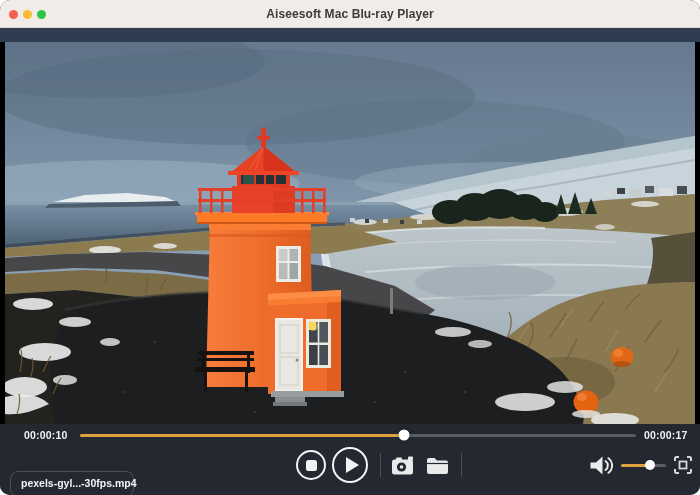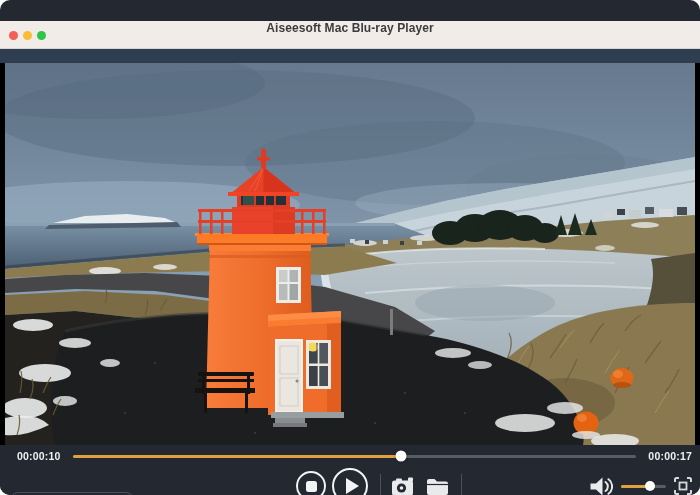--- a/index.html
+++ b/index.html
@@ -4,37 +4,37 @@
 <style>
   :root{
     --accent:#DFA23E; --titlebar_bg:#F1ECE8; --chrome_strip:#2E3D4F;
     --controls_bg:#242831; --track:#585C63;
     --traffic_close:#F35E57; --traffic_min:#F8BD34; --traffic_zoom:#2FC546;
   }
   *{margin:0;padding:0;box-sizing:border-box;}
   body{background:#fff;font-family:"Liberation Sans","DejaVu Sans",sans-serif;width:700px;height:495px;}
   .window{width:700px;height:495px;border-radius:10px;overflow:hidden;position:relative;background:var(--controls_bg);}
   
-  .titlebar{height:28px;background:var(--titlebar_bg);position:relative;display:flex;justify-content:center;border-bottom:1px solid #d9d4d0;margin-top:21px;}
+  .titlebar{height:28px;background:var(--titlebar_bg);position:relative;display:flex;align-items:center;justify-content:center;border-bottom:1px solid #d9d4d0;}
   .traffic{position:absolute;left:9px;top:0;height:28px;display:flex;align-items:center;gap:5px;}
   .tl{width:9px;height:9px;border-radius:50%;display:inline-block;}
   .tl.red{background:var(--traffic_close);}
   .tl.yellow{background:var(--traffic_min);}
   .tl.green{background:var(--traffic_zoom);}
   .title{font-size:12px;font-weight:700;color:#3c3c3c;letter-spacing:.1px;}
   
   .chrome-strip{height:14px;background:var(--chrome_strip);}
   
   .video-area{height:382px;background:#000;padding:0 5px;}
   .video-area svg{display:block;width:690px;height:382px;}
   
   .controls{height:71px;background:var(--controls_bg);position:relative;}
-  .progress-row{display:flex;align-items:center;height:18px;padding:4px 8px 0 17px;}
+  .progress-row{display:flex;align-items:center;height:18px;padding:4px 8px 0 24px;}
   .time{color:#eef0f2;font-size:10.5px;font-weight:700;width:48px;letter-spacing:.2px;}
-  .time.right{text-align:right;}
+  .time.right{text-align:left;}
   .progress-track{flex:1;height:3px;background:var(--track);border-radius:2px;margin:0 8px;position:relative;cursor:pointer;}
   .progress-fill{height:3px;background:var(--accent);border-radius:2px;width:58.3%;}
   .sthumb{position:absolute;top:50%;transform:translate(-50%,-50%);width:11px;height:11px;background:#fff;border-radius:50%;box-shadow:0 0 3px rgba(0,0,0,.5);left:58.3%;}
   .playing-box{position:absolute;left:10px;top:47px;width:124px;padding:4px 10px 5px 10px;border:1px solid #4b505a;border-radius:8px;color:#f2f3f5;font-size:10.5px;font-weight:600;line-height:1.45;white-space:nowrap;}
   .center-controls{position:absolute;left:296px;top:448px;margin-top:-425px;display:flex;align-items:center;height:36px;}
   .controls .center-controls{top:23px;margin-top:0;}
   button{background:none;border:none;cursor:pointer;padding:0;display:flex;align-items:center;justify-content:center;}
   .stop-btn{width:30px;height:30px;border:2px solid #f2f3f4;border-radius:50%;}
   .stop-square{width:11px;height:11px;background:#f2f3f4;border-radius:2.5px;display:block;}
   .play-btn{width:36px;height:36px;border:2px solid #f2f3f4;border-radius:50%;margin-left:6px;}

